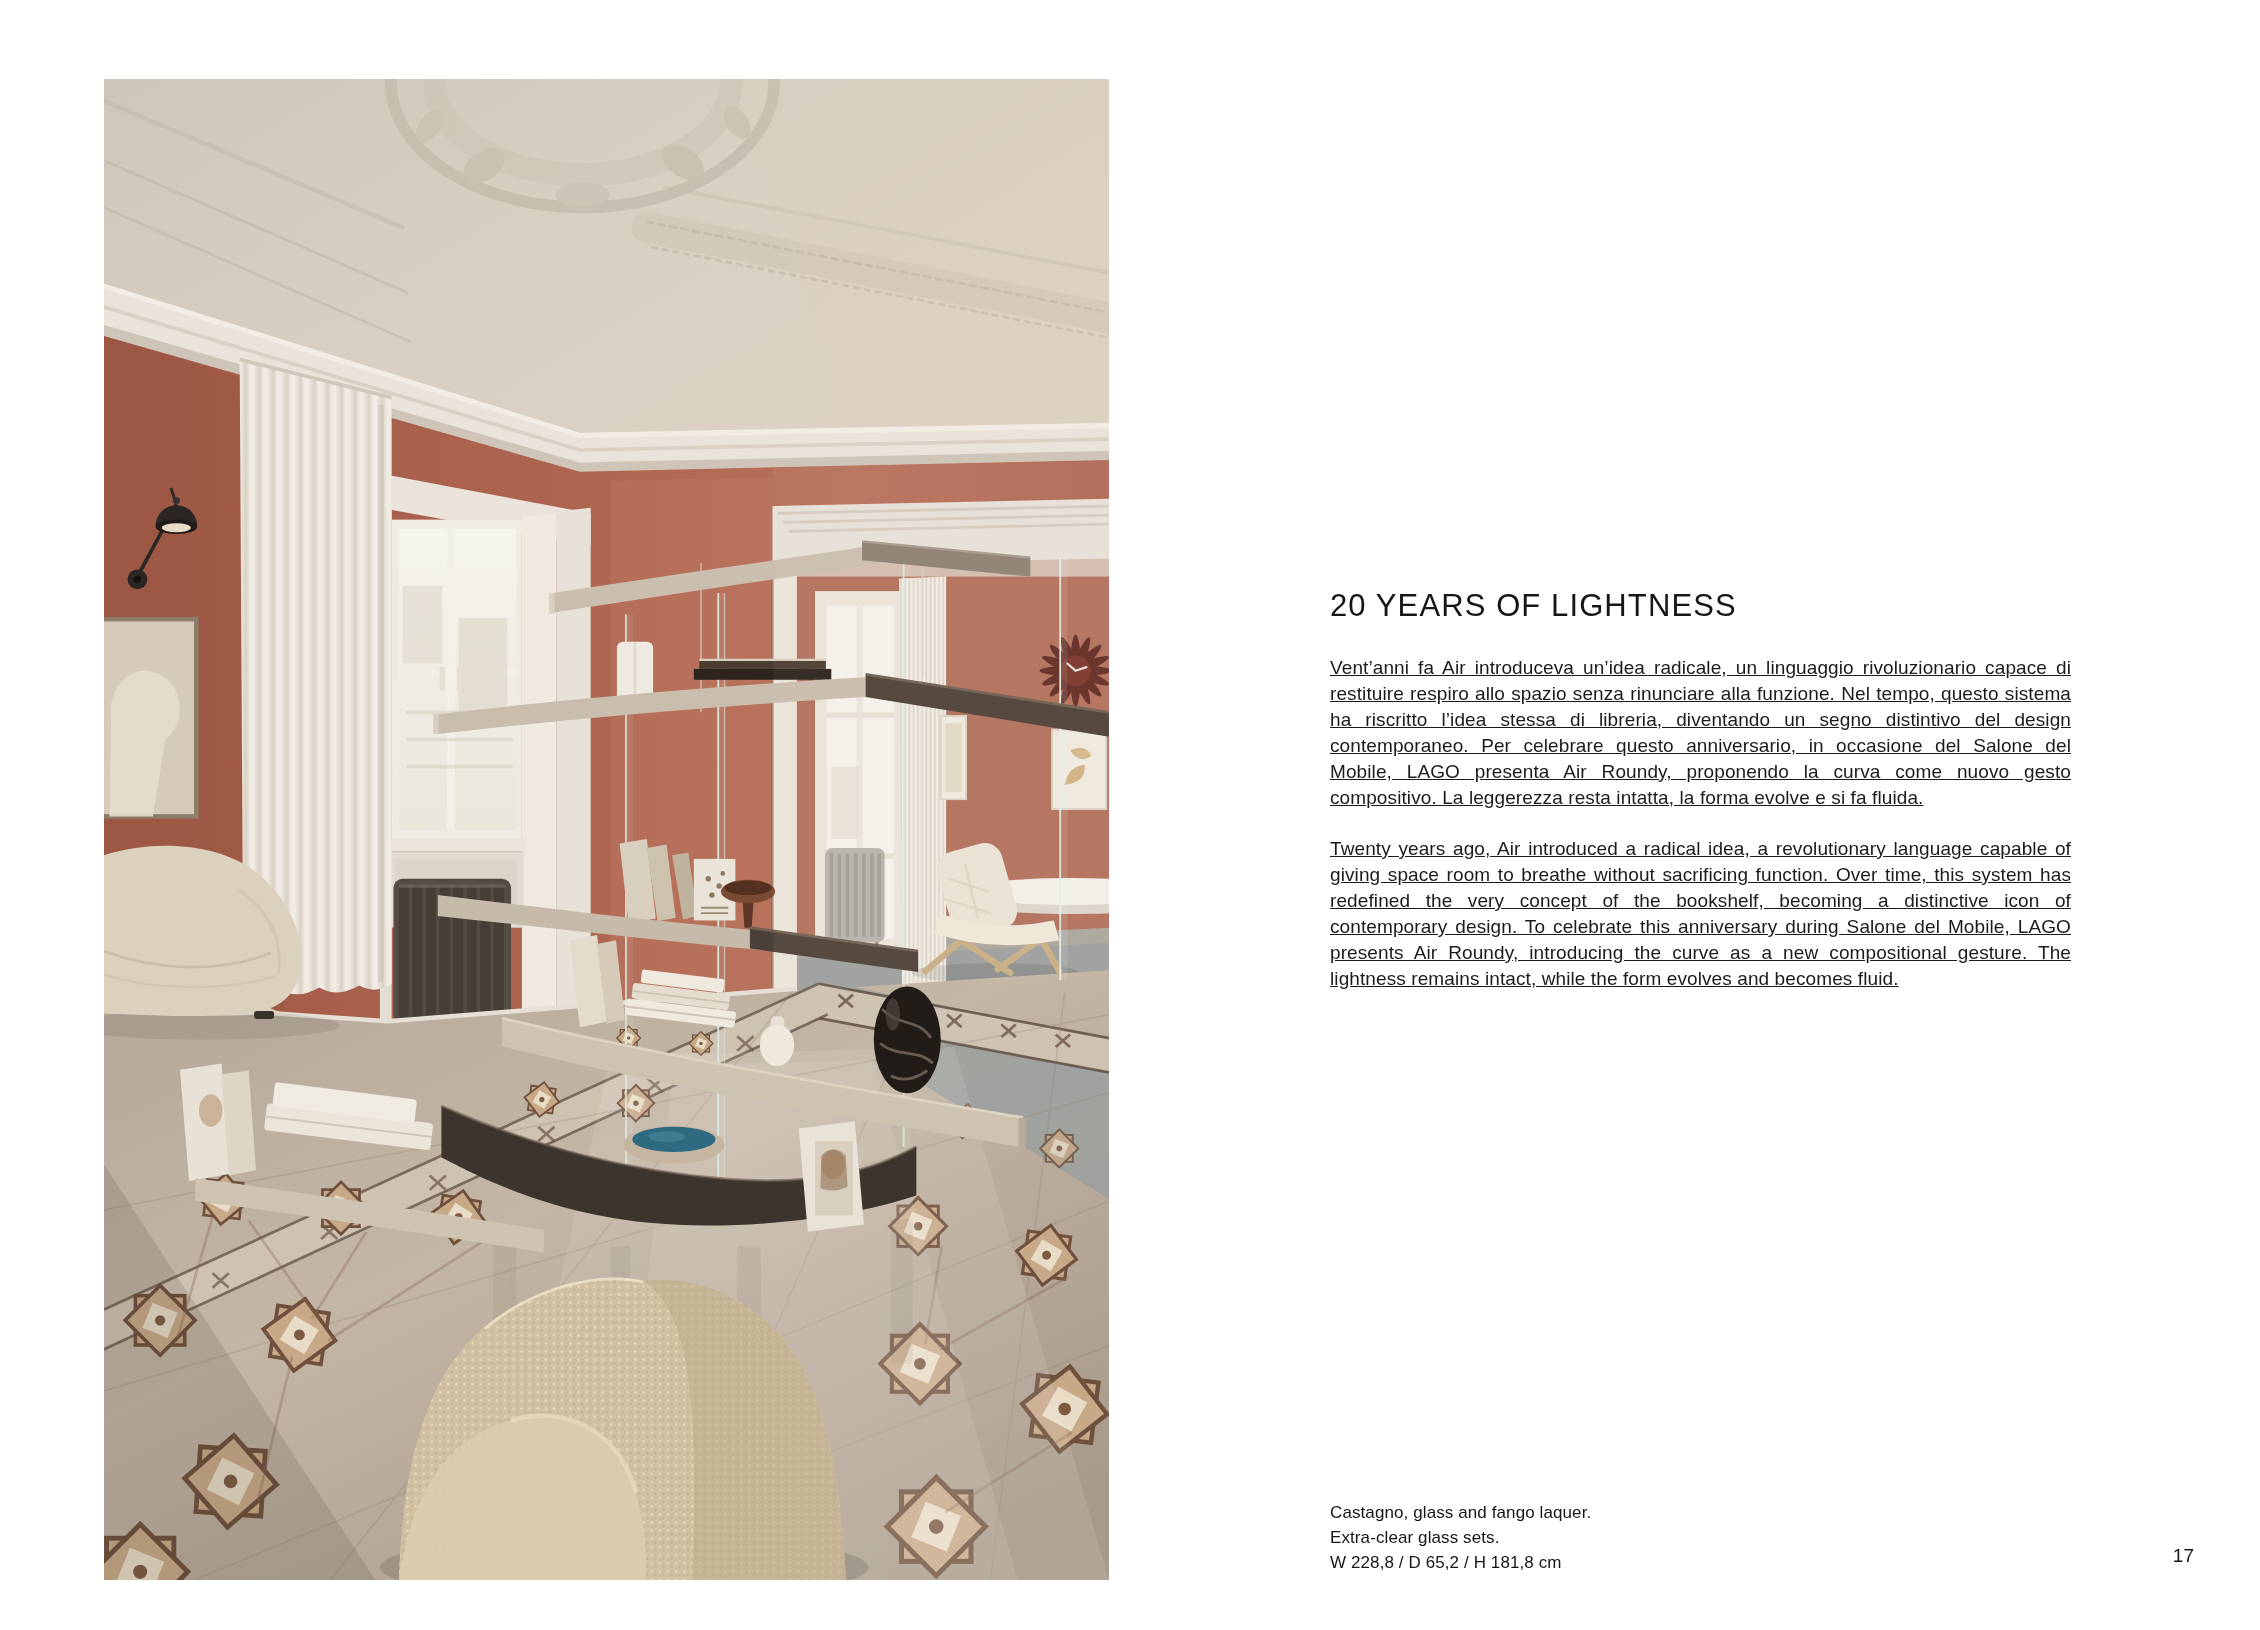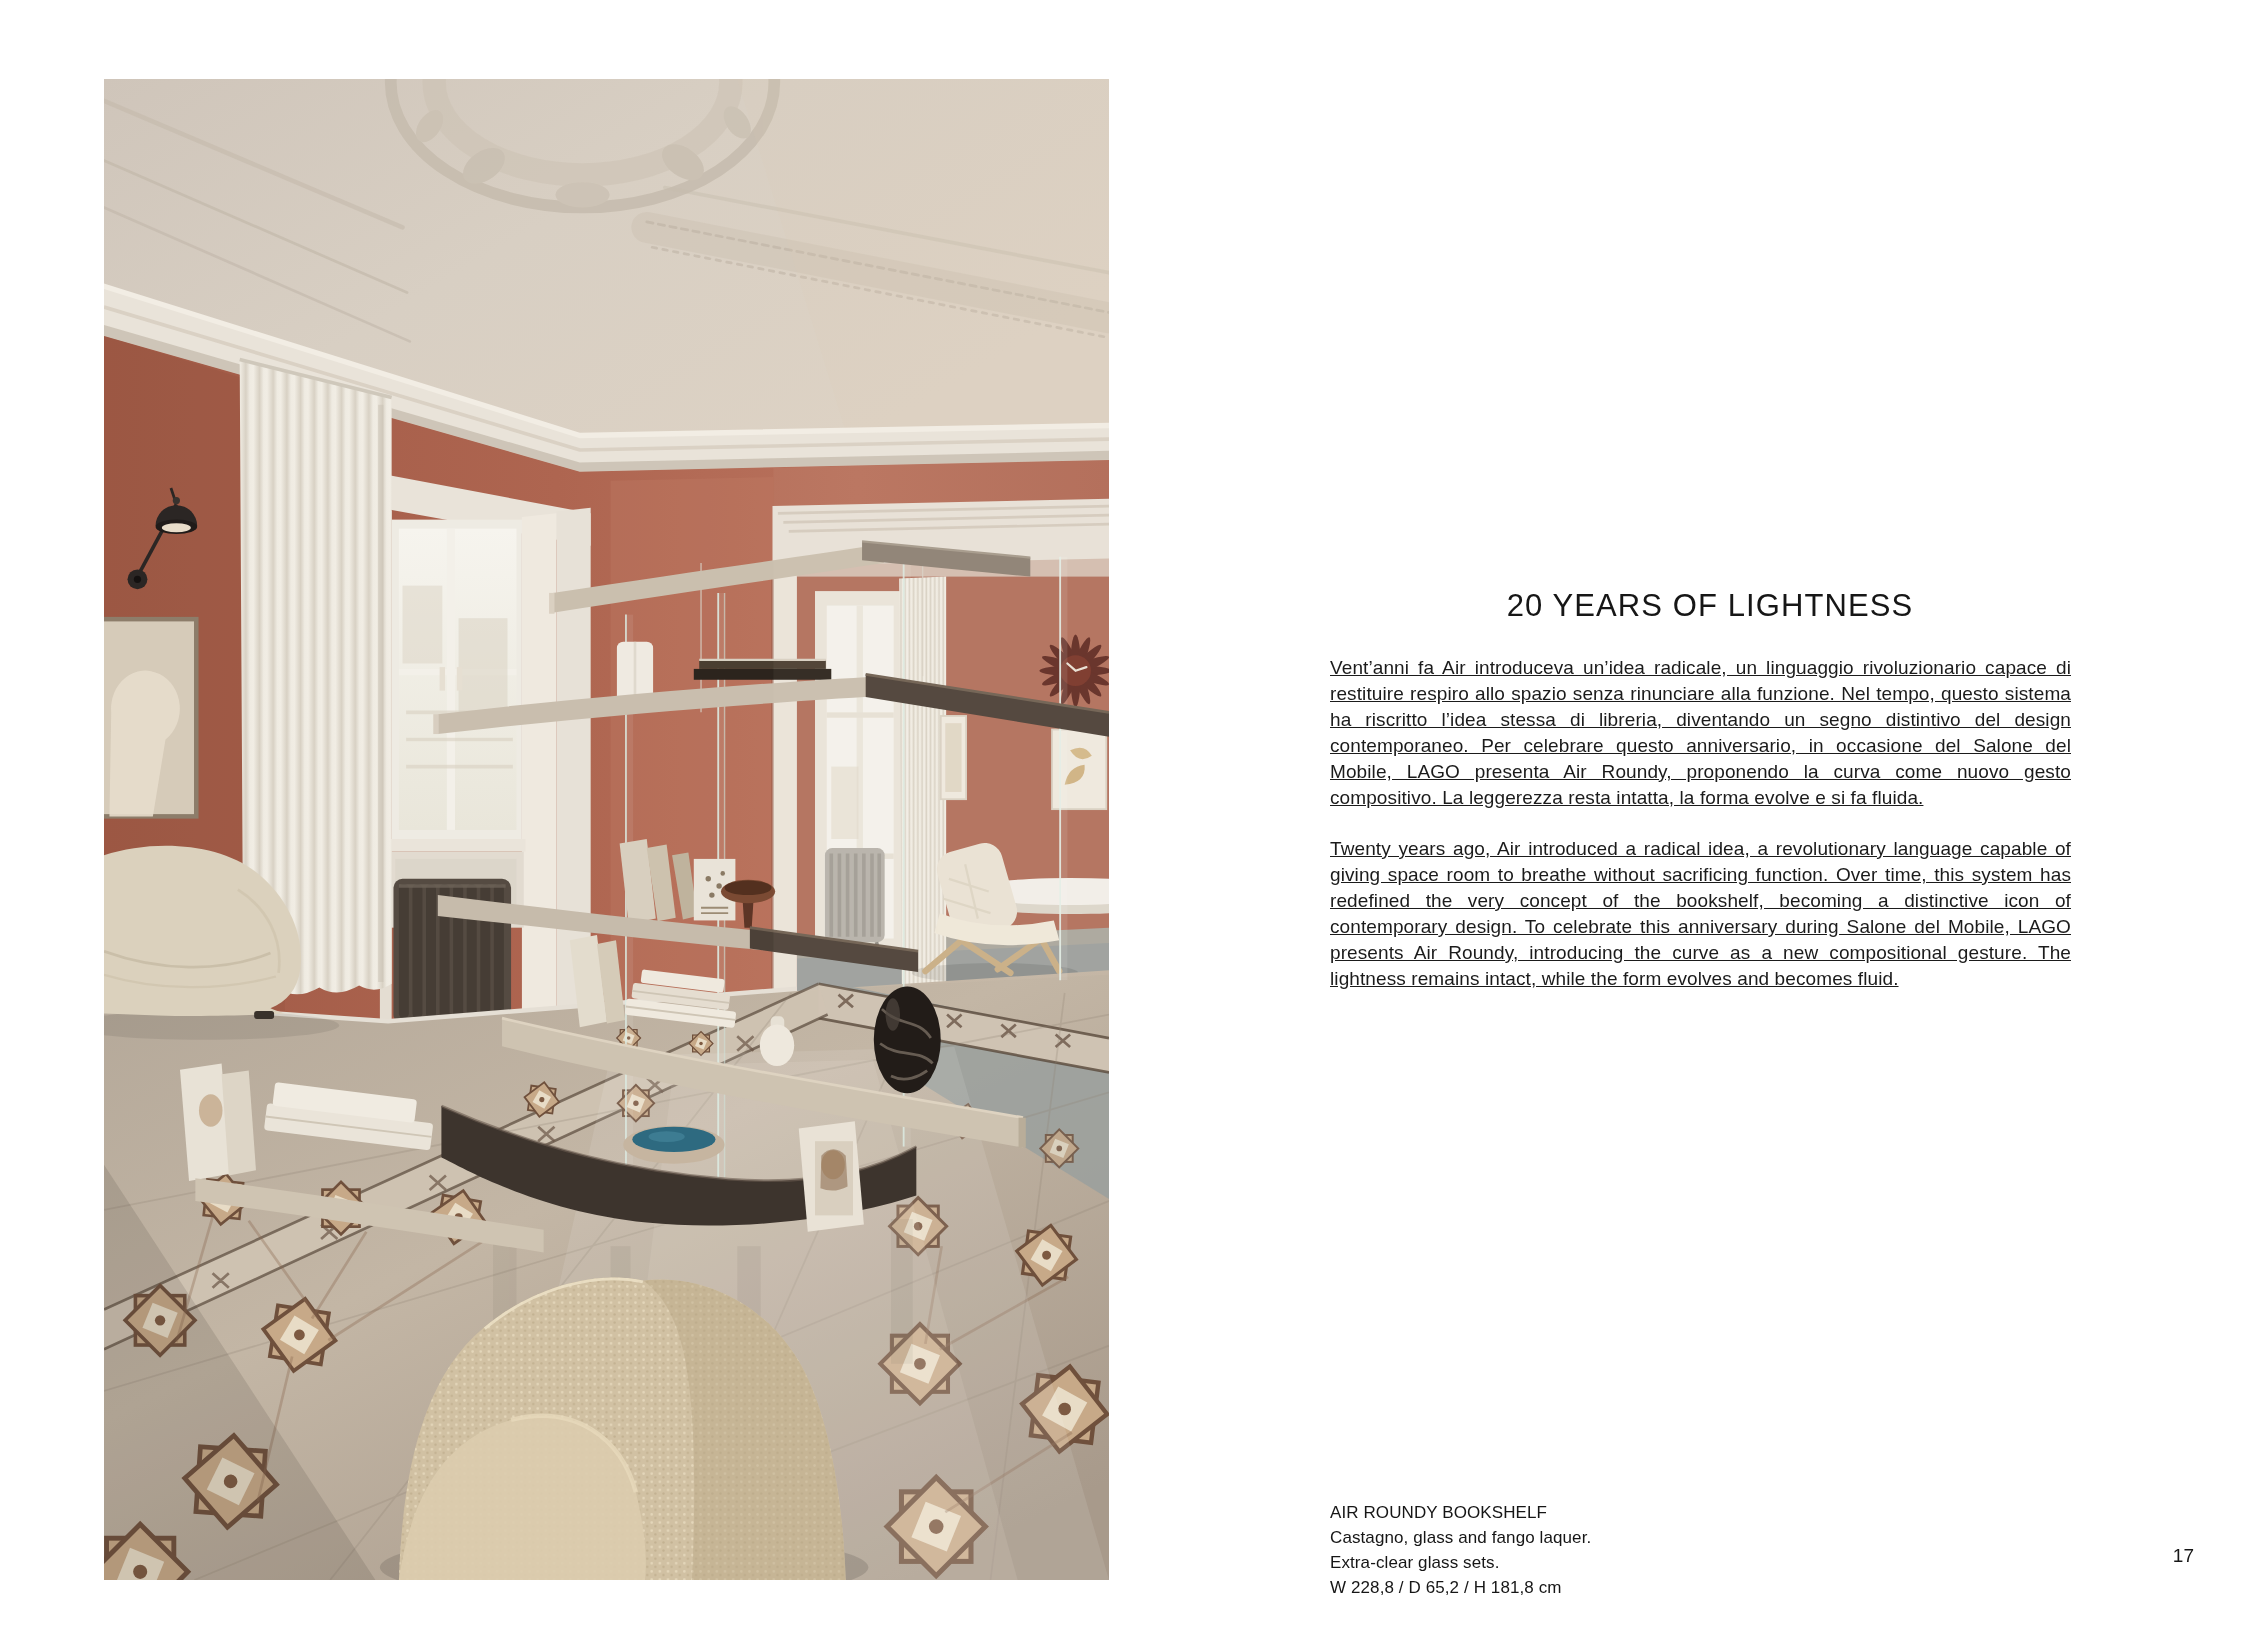--- a/index.html
+++ b/index.html
@@ -8,21 +8,21 @@
     background:#ffffff;color:#1b1b1b;
     font-family:"Liberation Sans", sans-serif;
   }
   .photo-frame{
     position:absolute;left:64px;top:64px;width:1005px;height:1501px;
     overflow:hidden;background:#c9beb0;
   }
   .photo-frame svg{display:block;width:100%;height:100%;}
   .headline{
     position:absolute;left:1330px;top:588px;width:760px;margin:0;
-    font-size:31px;font-weight:400;letter-spacing:1.1px;line-height:36px;color:#161616;text-align:center;
+    font-size:31px;font-weight:400;letter-spacing:1.1px;line-height:36px;color:#161616;
   }
   .copy{
     position:absolute;left:1330px;top:655px;width:753px;
     font-size:19px;line-height:26px;letter-spacing:0.1px;text-align:justify;color:#1b1b1b;
   }
   .copy p{margin:0 12px 25px 0;text-decoration:underline;}
   .caption{
     position:absolute;left:1330px;top:1500px;width:633px;
     font-size:17px;line-height:25px;letter-spacing:0.1px;color:#161616;
   }
@@ -430,20 +430,19 @@
 </figure>
 
 <h1 class="headline">20 YEARS OF LIGHTNESS</h1>
 
 <div class="copy">
   <p>Vent’anni fa Air introduceva un’idea radicale, un linguaggio rivoluzionario capace di restituire respiro allo spazio senza rinunciare alla funzione. Nel tempo, questo sistema ha riscritto l’idea stessa di libreria, diventando un segno distintivo del design contemporaneo. Per celebrare questo anniversario, in occasione del Salone del Mobile, LAGO presenta Air Roundy, proponendo la curva come nuovo gesto compositivo. La leggerezza resta intatta, la forma evolve e si fa fluida.</p>
   <p>Twenty years ago, Air introduced a radical idea, a revolutionary language capable of giving space room to breathe without sacrificing function. Over time, this system has redefined the very concept of the bookshelf, becoming a distinctive icon of contemporary design. To celebrate this anniversary during Salone del Mobile, LAGO presents Air Roundy, introducing the curve as a new compositional gesture. The lightness remains intact, while the form evolves and becomes fluid.</p>
 </div>
 
 <div class="caption">
-  <div>AIR ROUNDY BOOKSHELF</div>
   <div>Castagno, glass and fango laquer.</div>
   <div>Extra-clear glass sets.</div>
   <div>W 228,8 / D 65,2 / H 181,8 cm</div>
 </div>
 
 <div class="page-num">17</div>
 
 
 </body></html>

